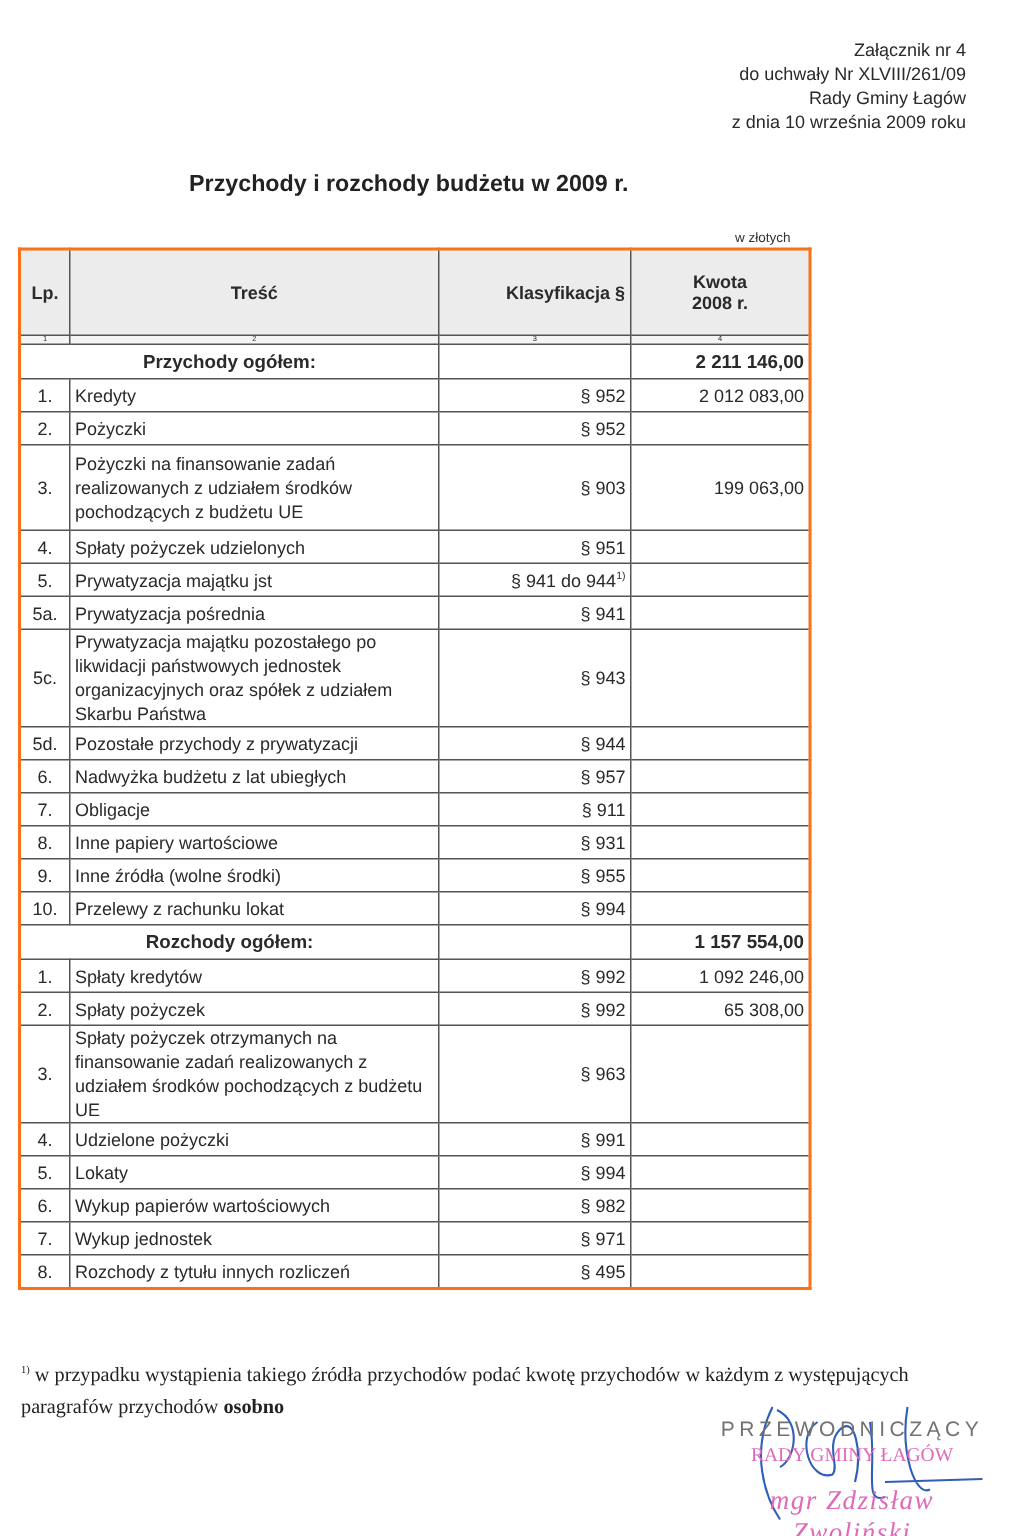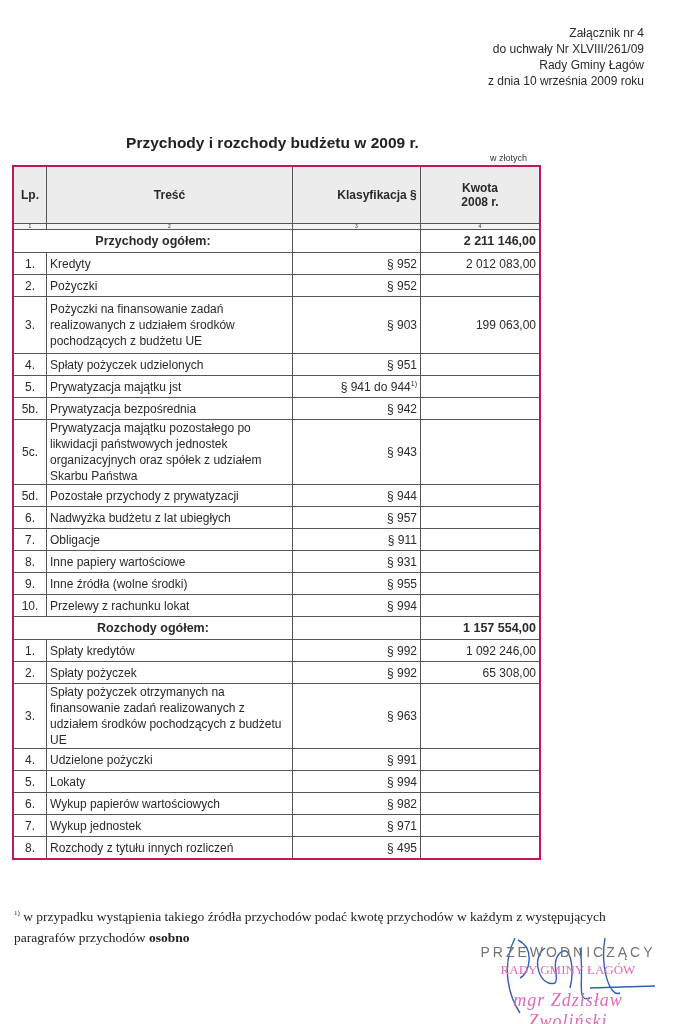--- a/index.html
+++ b/index.html
@@ -4,28 +4,28 @@
 <style>
   html, body { margin:0; padding:0; }
   body {
     width:690px; height:1024px; background:#ffffff; position:relative; overflow:hidden;
     font-family:"Liberation Sans", sans-serif; color:#222;
   }
   .header-note {
     position:absolute; right:46px; top:25px; text-align:right; font-size:12px; line-height:16px; color:#2a2a2a;margin-left:34px;
   }
   .title {
-    position:absolute; left:0; width:545px; top:134px; text-align:center; font-weight:bold; font-size:15.5px; color:#222;
+    position:absolute; left:0; width:545px; top:114px; text-align:center; font-weight:bold; font-size:15.5px; color:#222;
   }
   .unit { position:absolute; left:490px; top:153px; font-size:9px; color:#333; }
   table.budget {
     position:absolute; left:12px; top:165px; width:529px; border-collapse:collapse; font-size:12px; color:#2a2a2a;
   }
   table.budget td, table.budget th { border:1px solid #555; padding:0 3px; }
-  table.budget { border:2px solid #be185d; }
+  table.budget { border:2px solid #f97316; }
   th { background:#ececec; font-weight:bold; font-size:12px; height:56px; }
   tr.idx td { font-size:5px; height:5px; text-align:center; padding:0; line-height:5px; background:#f4f4f4; }
   tr.total td { font-weight:bold; height:22px; font-size:12.5px; }
   td.lp { text-align:center; width:26px; }
   td.cls { text-align:right; width:92px; }
   td.amt { text-align:right; width:112px; }
   tr.r td { height:21px; }
   tr.r3 td { height:56px; line-height:16px; }
   sup { font-size:7px; }
   .footnote {
@@ -101,23 +101,23 @@
         <td class="cls">§ 951</td>
         <td class="amt"></td>
       </tr>
       <tr class="r">
         <td class="lp">5.</td>
         <td>Prywatyzacja majątku jst</td>
         <td class="cls">§ 941 do 944<sup>1)</sup></td>
         <td class="amt"></td>
       </tr>
       <tr class="r">
-        <td class="lp">5b.</td>
-        <td>Prywatyzacja bezpośrednia</td>
-        <td class="cls">§ 942</td>
+        <td class="lp">5a.</td>
+        <td>Prywatyzacja pośrednia</td>
+        <td class="cls">§ 941</td>
         <td class="amt"></td>
       </tr>
       <tr class="r3">
         <td class="lp">5c.</td>
         <td>Prywatyzacja majątku pozostałego po likwidacji państwowych jednostek organizacyjnych oraz spółek z udziałem Skarbu Państwa</td>
         <td class="cls">§ 943</td>
         <td class="amt"></td>
       </tr>
       <tr class="r">
         <td class="lp">5d.</td>

